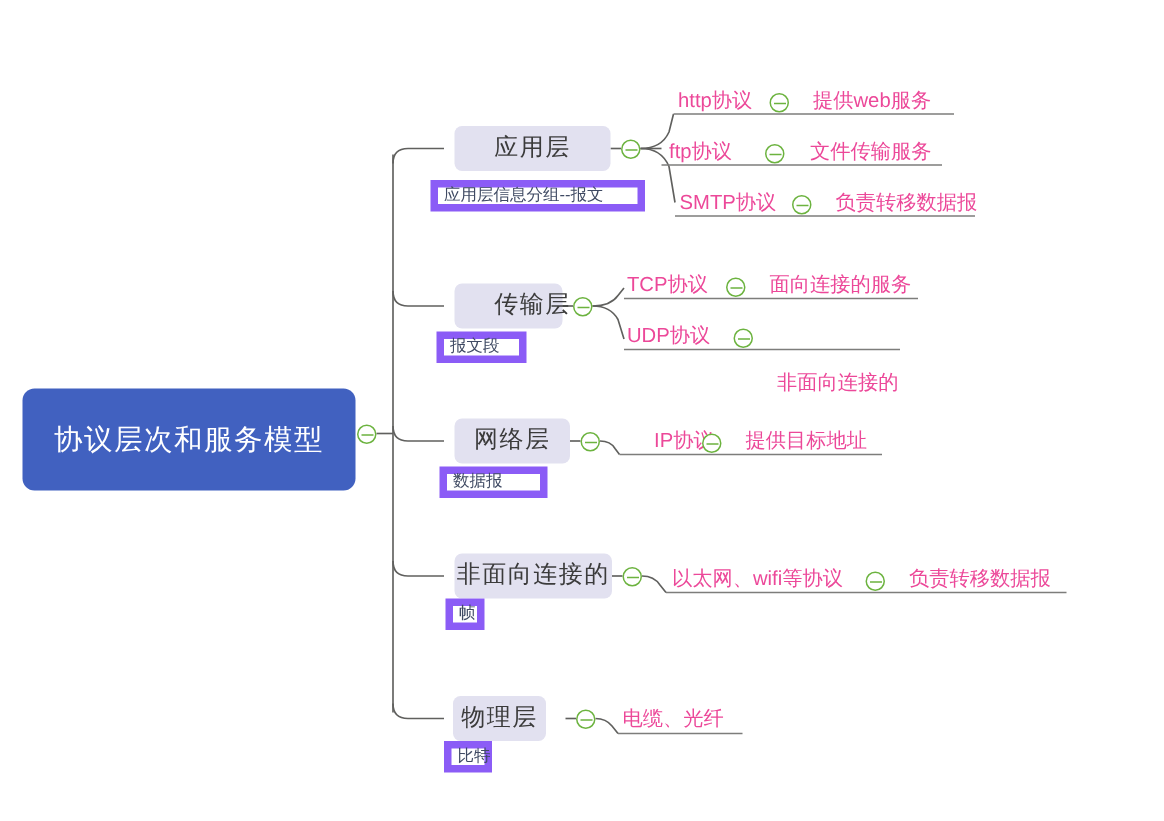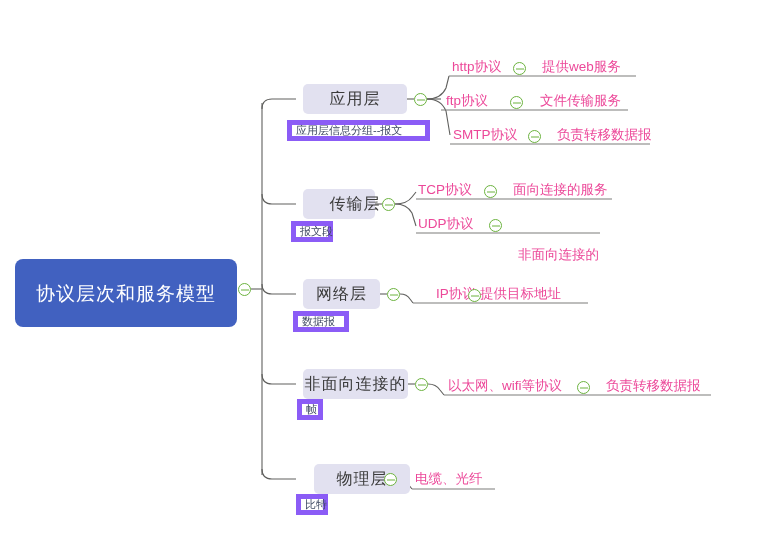--- a/index.html
+++ b/index.html
@@ -201,58 +201,58 @@
   <div class="toggle" style="left:510px; top:96px;"></div>
   <div class="leaf lvl3" style="left:540px; top:94px;text-align:right;">文件传输服务</div>
 
   <div class="leaf lvl2" style="left:453px; top:128px;">SMTP协议</div>
   <div class="toggle" style="left:528px; top:130px;"></div>
   <div class="leaf lvl3" style="left:557px; top:128px;">负责转移数据报</div>
 
   <div class="branch-node" style="left:303px; top:189px; width:72px;padding-left:32px;">
     <span class="branch-label">传输层</span>
   </div>
-  <div class="note-box" style="left:291px; top:221px; width:42px;">
+  <div class="note-box" style="left:291px; top:221px; width:60px;">
     <span class="note-label">报文段</span>
   </div>
   <div class="toggle" style="left:382px; top:198px;"></div>
 
   <div class="leaf lvl2" style="left:418px; top:183px;">TCP协议</div>
   <div class="toggle" style="left:484px; top:185px;"></div>
   <div class="leaf lvl3" style="left:513px; top:183px;">面向连接的服务</div>
 
   <div class="leaf lvl2" style="left:418px; top:217px;">UDP协议</div>
   <div class="toggle" style="left:489px; top:219px;"></div>
   <div class="leaf lvl3" style="left:518px; top:204px;margin-top:44px;">非面向连接的</div>
 
   <div class="branch-node" style="left:303px; top:279px; width:77px;">
     <span class="branch-label">网络层</span>
   </div>
-  <div class="note-box" style="left:293px; top:311px; width:56px;">
+  <div class="note-box" style="left:293px; top:311px; width:72px;">
     <span class="note-label">数据报</span>
   </div>
   <div class="toggle" style="left:387px; top:288px;"></div>
 
   <div class="leaf lvl2" style="left:436px; top:287px;">IP协议</div>
   <div class="toggle" style="left:468px; top:289px;"></div>
-  <div class="leaf lvl3" style="left:480px; top:287px;">提供目标地址</div>
+  <div class="leaf lvl3" style="left:497px; top:287px;">提供目标地址</div>
 
   <div class="branch-node" style="left:303px; top:369px; width:105px;">
     <span class="branch-label">非面向连接的</span>
   </div>
   <div class="note-box" style="left:297px; top:399px; width:26px;">
     <span class="note-label">帧</span>
   </div>
   <div class="toggle" style="left:415px; top:378px;"></div>
 
   <div class="leaf lvl2" style="left:448px; top:379px;">以太网、wifi等协议</div>
   <div class="toggle" style="left:577px; top:381px;"></div>
   <div class="leaf lvl3" style="left:606px; top:379px;">负责转移数据报</div>
 
-  <div class="branch-node" style="left:314px; top:464px; width:96px;">
+  <div class="branch-node" style="left:302px; top:464px; width:62px;">
     <span class="branch-label">物理层</span>
   </div>
   <div class="note-box" style="left:296px; top:494px; width:32px;">
     <span class="note-label">比特</span>
   </div>
   <div class="toggle" style="left:384px; top:473px;"></div>
 
   <div class="leaf lvl2" style="left:415px; top:472px;">电缆、光纤</div>
 
 </div>

